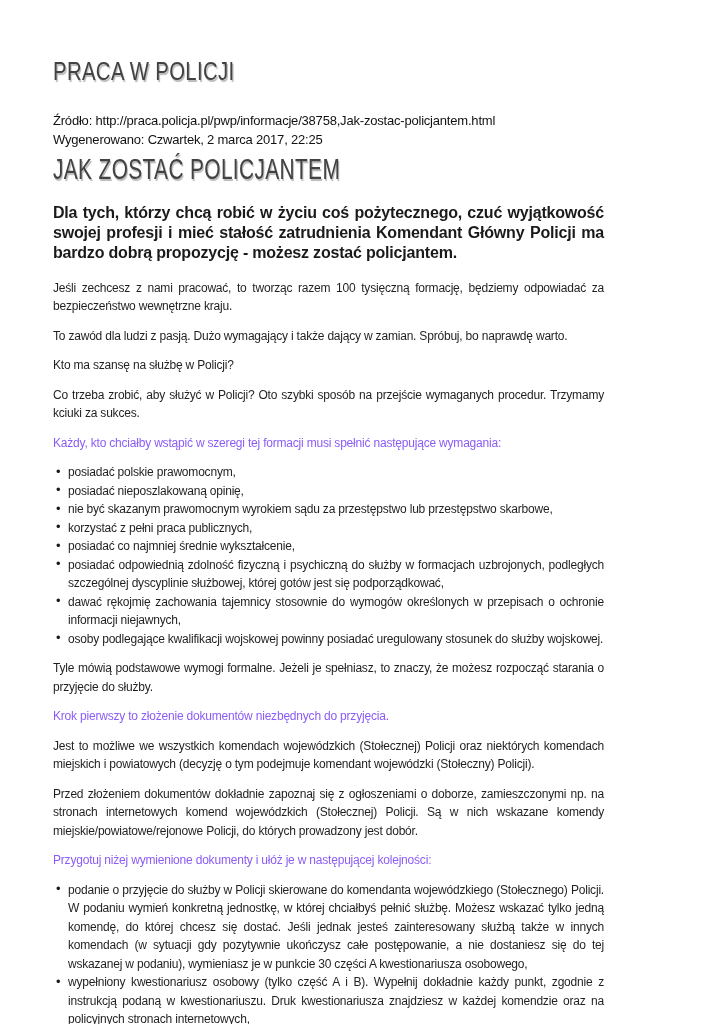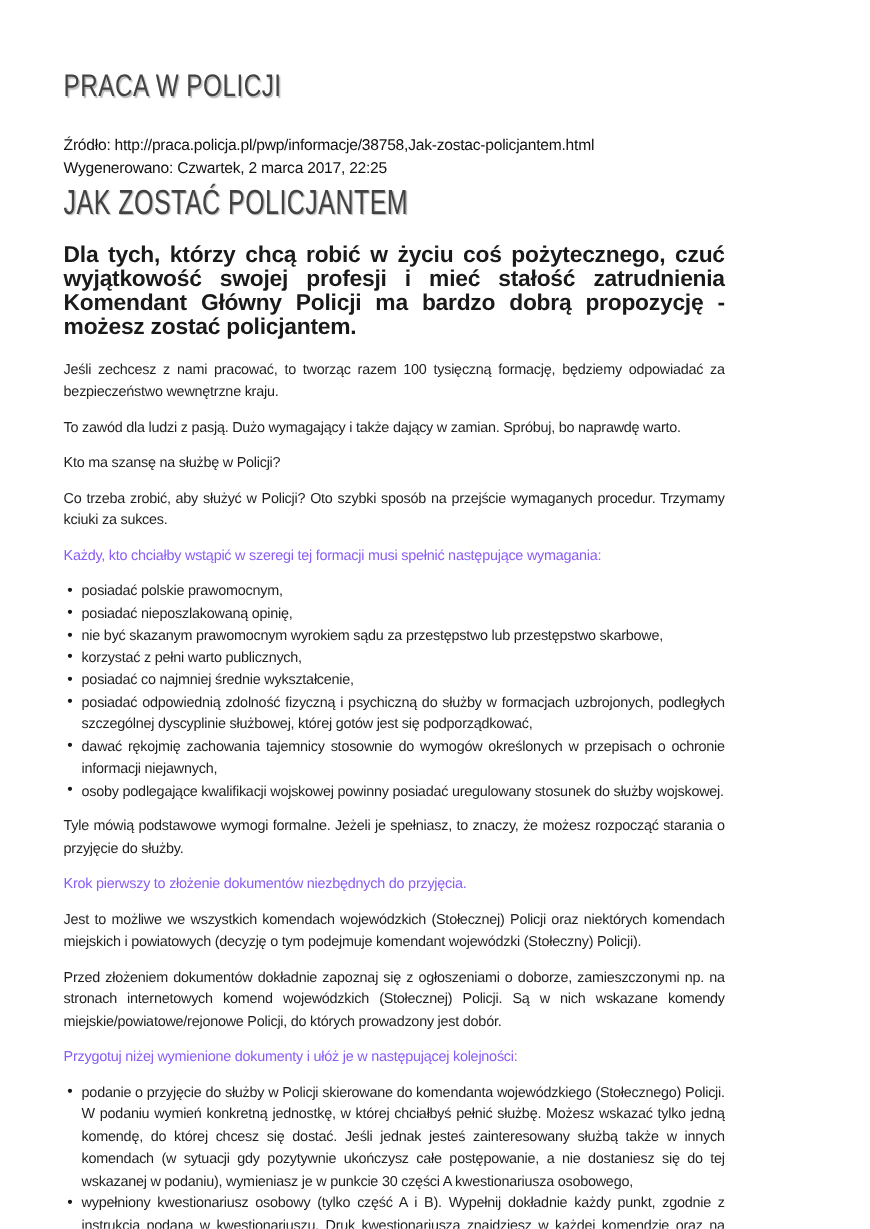--- a/index.html
+++ b/index.html
@@ -37,21 +37,21 @@
     white-space:nowrap;
     letter-spacing:0.5px;
   }
   p{
     margin:11px 0;
     font-size:12px;line-height:18.5px;letter-spacing:-0.2px;
     text-align:justify;
   }
   p.lead{
     margin:0 0 16px 0;
-    font-size:19px;line-height:20px;font-weight:bold;
+    font-size:16px;line-height:20px;font-weight:bold;
     color:#1a1a1a;
   }
   p.bold{font-weight:normal;color:#8b5cf6;}
   ul.doc-list{
     margin:11px 0;padding:0;list-style:none;
   }
   ul.doc-list li{
     position:relative;
     padding-left:15px;
     font-size:12px;line-height:18.5px;letter-spacing:-0.2px;
@@ -83,21 +83,21 @@
   <p>To zawód dla ludzi z pasją. Dużo wymagający i także dający w zamian. Spróbuj, bo naprawdę warto.</p>
   <p>Kto ma szansę na służbę w Policji?</p>
   <p>Co trzeba zrobić, aby służyć w Policji? Oto szybki sposób na przejście wymaganych procedur. Trzymamy kciuki za sukces.</p>
 
   <p class="bold">Każdy, kto chciałby wstąpić w szeregi tej formacji musi spełnić następujące wymagania:</p>
 
   <ul class="doc-list">
     <li><span class="bullet">•</span><span>posiadać polskie prawomocnym,</span></li>
     <li><span class="bullet">•</span><span>posiadać nieposzlakowaną opinię,</span></li>
     <li><span class="bullet">•</span><span>nie być skazanym prawomocnym wyrokiem sądu za przestępstwo lub przestępstwo skarbowe,</span></li>
-    <li><span class="bullet">•</span><span>korzystać z pełni warto publicznych,</span></li>
+    <li><span class="bullet">•</span><span>korzystać z pełni praca publicznych,</span></li>
     <li><span class="bullet">•</span><span>posiadać co najmniej średnie wykształcenie,</span></li>
     <li><span class="bullet">•</span><span>posiadać odpowiednią zdolność fizyczną i psychiczną do służby w formacjach uzbrojonych, podległych szczególnej dyscyplinie służbowej, której gotów jest się podporządkować,</span></li>
     <li><span class="bullet">•</span><span>dawać rękojmię zachowania tajemnicy stosownie do wymogów określonych w przepisach o ochronie informacji niejawnych,</span></li>
     <li><span class="bullet">•</span><span>osoby podlegające kwalifikacji wojskowej powinny posiadać uregulowany stosunek do służby wojskowej.</span></li>
   </ul>
 
   <p>Tyle mówią podstawowe wymogi formalne. Jeżeli je spełniasz, to znaczy, że możesz rozpocząć starania o przyjęcie do służby.</p>
 
   <p class="bold">Krok pierwszy to złożenie dokumentów niezbędnych do przyjęcia.</p>
 

